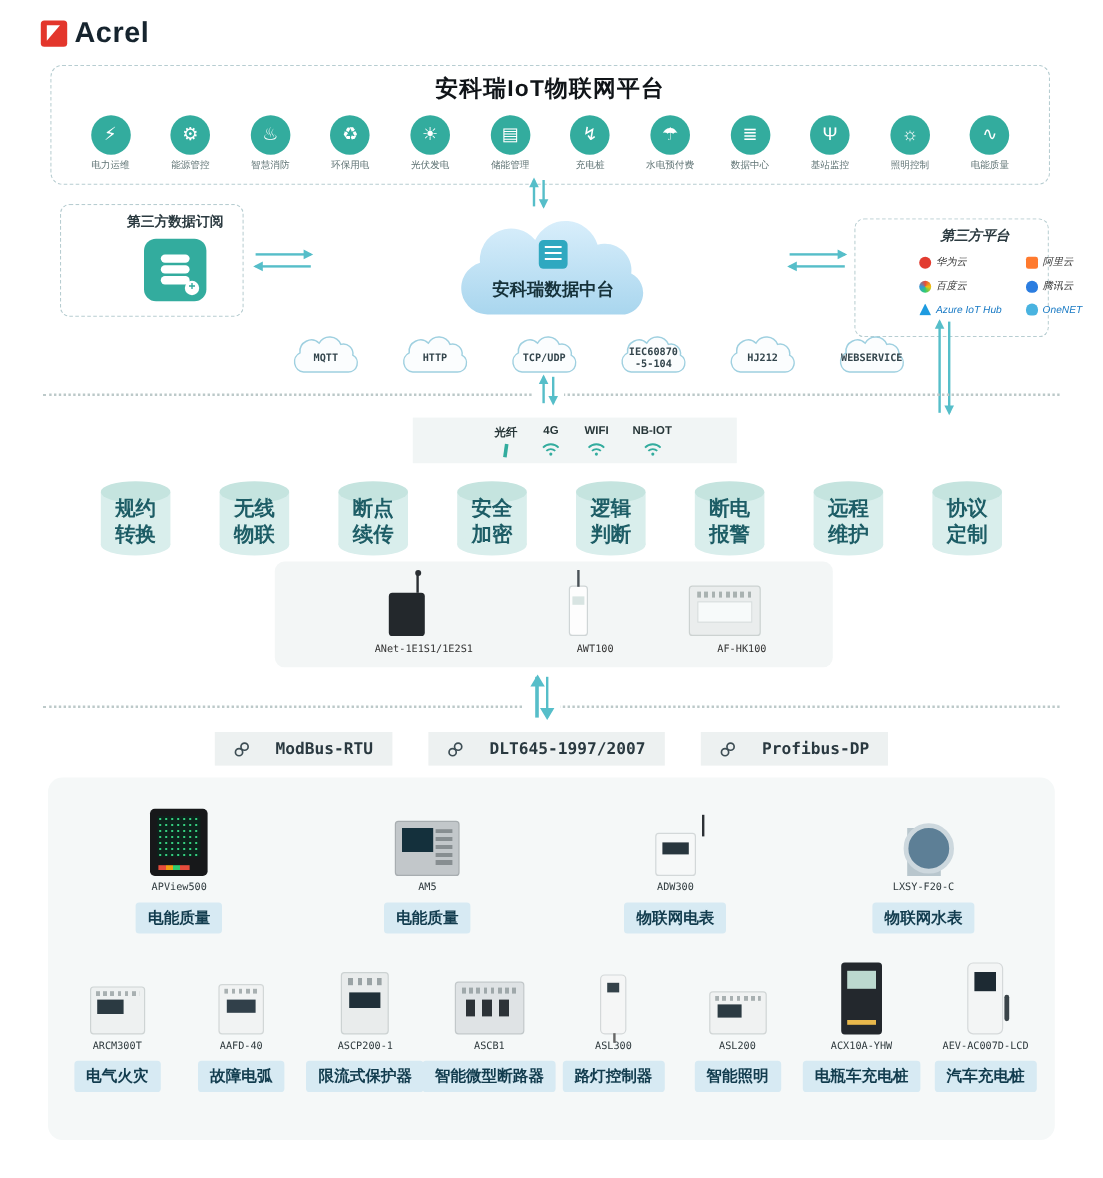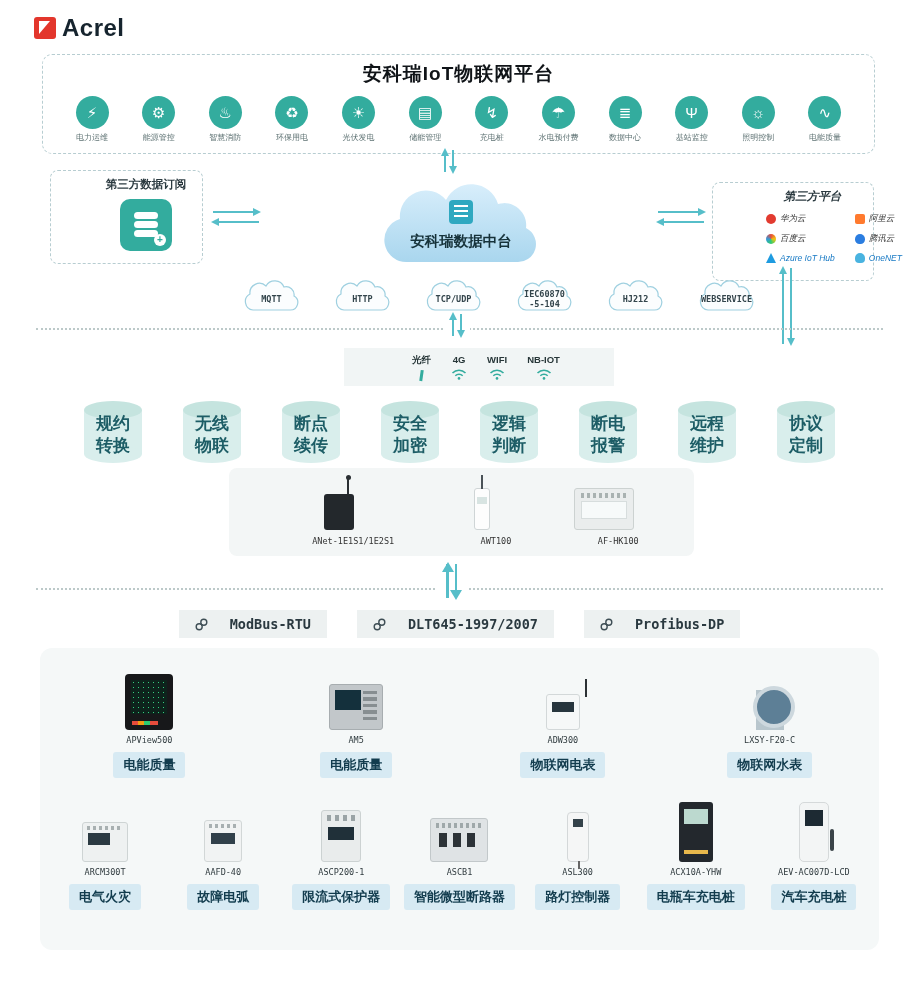--- a/index.html
+++ b/index.html
@@ -621,20 +621,27 @@
       </div>
       <div class="cell">
         <div class="dev-img">
             <div class="sh d-asl300"></div>
           </div>
         <div class="model">ASL300</div>
         <div class="pill">路灯控制器</div>
       </div>
       <div class="cell">
         <div class="dev-img">
+            <div class="sh d-asl200"></div>
+          </div>
+        <div class="model">ASL200</div>
+        <div class="pill">智能照明</div>
+      </div>
+      <div class="cell">
+        <div class="dev-img">
             <div class="sh d-acx"></div>
           </div>
         <div class="model">ACX10A-YHW</div>
         <div class="pill">电瓶车充电桩</div>
       </div>
       <div class="cell">
         <div class="dev-img">
             <div class="sh d-aev"></div>
           </div>
         <div class="model">AEV-AC007D-LCD</div>

